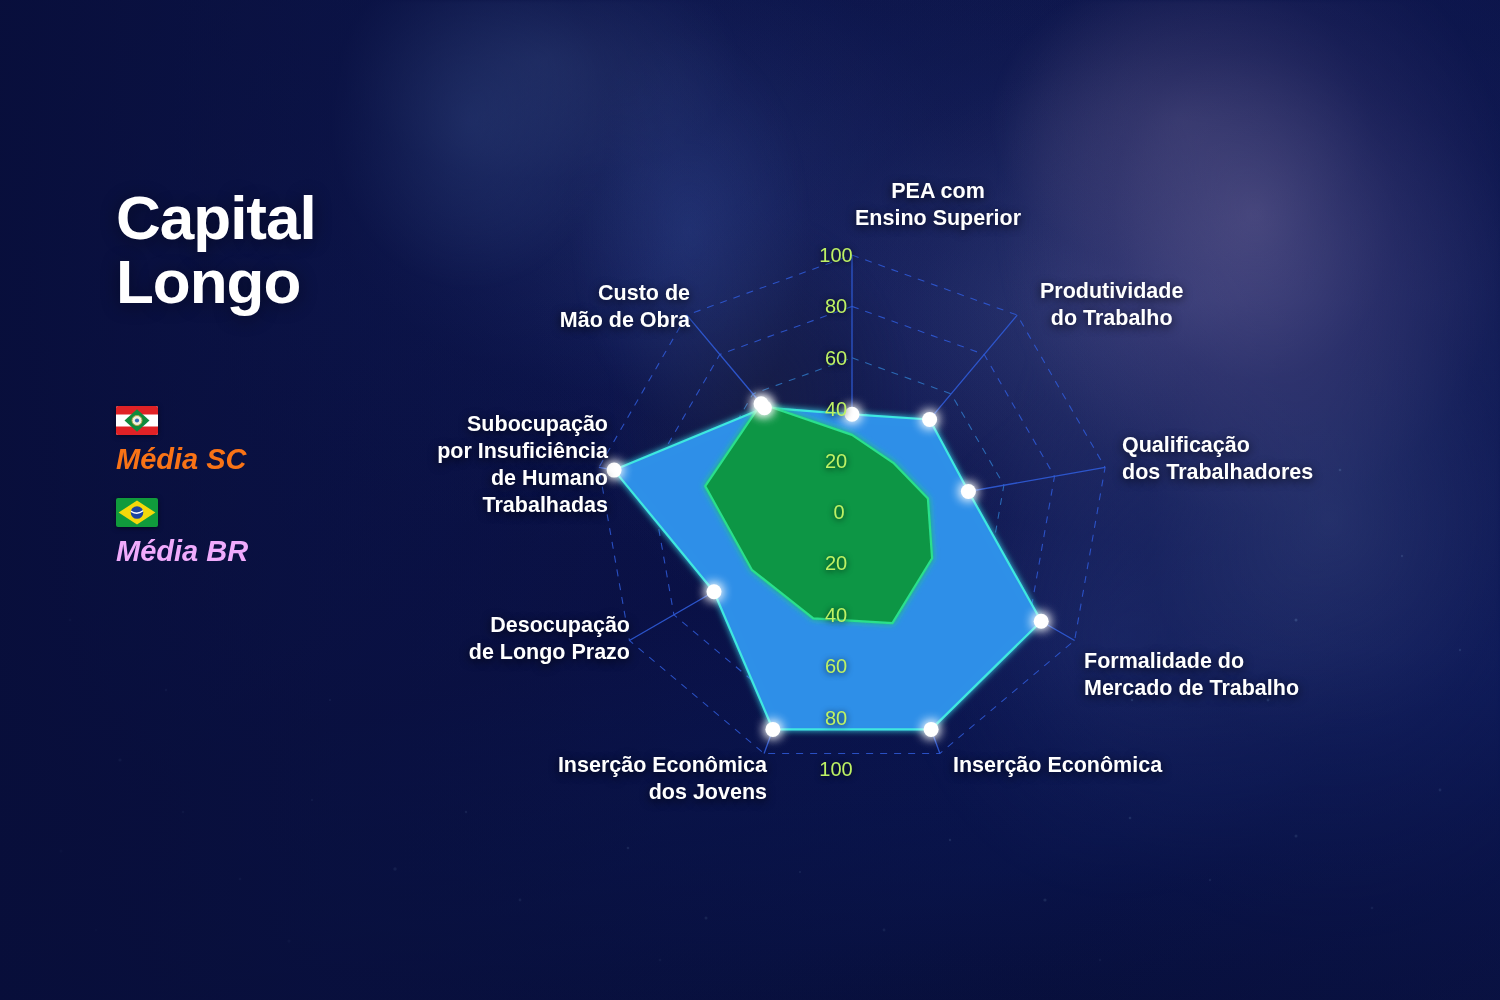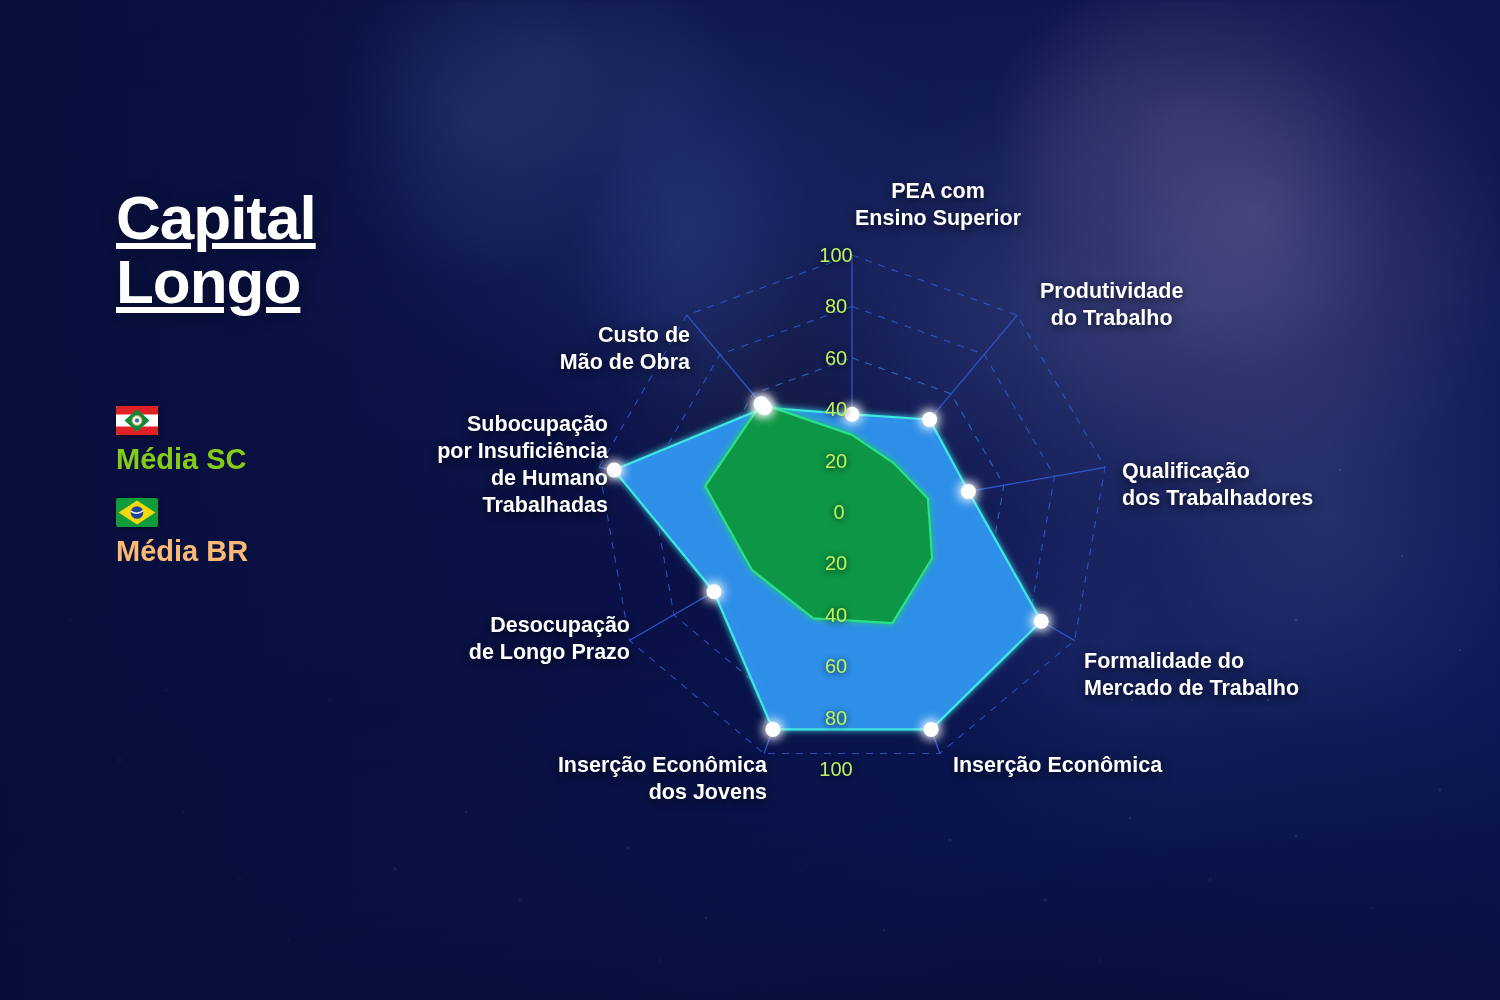--- a/index.html
+++ b/index.html
@@ -37,30 +37,29 @@
     background:
       linear-gradient(90deg, rgba(8,14,58,.92) 0%, rgba(9,16,62,.62) 22%, rgba(10,18,66,.18) 45%, rgba(10,18,66,.10) 70%, rgba(12,22,78,.38) 100%),
       linear-gradient(0deg, rgba(7,13,52,.80) 0%, rgba(8,14,56,.10) 35%, rgba(10,18,64,.05) 70%, rgba(10,18,64,.42) 100%);
   }
   
   #title{
     position:absolute;left:116px;top:186px;width:420px;
     color:#ffffff;font-size:62px;line-height:1.04;font-weight:bold;
     letter-spacing:-1px;
     text-shadow:0 2px 18px rgba(0,0,0,.45);
-    text-decoration:underline;
   }
   .legend-row{position:absolute;left:116px;display:flex;flex-direction:column;gap:4px;}
   #legend-sc{top:406px;}
   #legend-br{top:498px;}
   .flag{width:42px;height:29px;border-radius:2px;overflow:hidden;display:block;
         box-shadow:0 1px 5px rgba(0,0,0,.5);}
   .legend-label{font-size:29px;font-weight:bold;line-height:1.2;margin-top:3px;}
-  #legend-sc .legend-label{color:#84cc16;}
-  #legend-br .legend-label{color:#fdba74;}
+  #legend-sc .legend-label{color:#f97316;font-style:italic;}
+  #legend-br .legend-label{color:#f0abfc;font-style:italic;}
   
   #chart{position:absolute;left:0;top:0;width:1500px;height:1000px;}
   .axis-label{
     position:absolute;color:#ffffff;font-size:21.5px;font-weight:bold;
     line-height:1.26;text-shadow:0 2px 10px rgba(0,0,0,.75);
     white-space:pre-line;
   }
   .tick-label{
     position:absolute;color:#bef264;font-size:20px;font-weight:normal;
     text-shadow:0 1px 6px rgba(0,0,0,.8);
@@ -192,34 +191,34 @@
       <circle cx="764.4" cy="407.7" r="7.5" fill="#ffffff" filter="url(#glowPoint)"></circle>
       <circle cx="761.1" cy="403.7" r="7.5" fill="#ffffff" filter="url(#glowPoint)"></circle>
     </g>
 </svg>
 
 <div id="labels-layer">
     <div class="axis-label" style="left: 855px; text-align: center; top: 178px;">PEA com
 Ensino Superior</div>
     <div class="axis-label" style="left: 1040px; text-align: center; top: 278px;">Produtividade
 do Trabalho</div>
-    <div class="axis-label" style="left: 1122px; text-align: left; top: 432px; margin-top: 26px;">Qualificação
+    <div class="axis-label" style="left: 1122px; text-align: left; top: 432px;">Qualificação
 dos Trabalhadores</div>
     <div class="axis-label" style="left: 1084px; text-align: left; top: 624px; margin-top: 24px;">Formalidade do
 Mercado de Trabalho</div>
     <div class="axis-label" style="left: 953px; text-align: left; top: 752px;">Inserção Econômica</div>
     <div class="axis-label" style="right: 733px; text-align: right; top: 752px;">Inserção Econômica
 dos Jovens</div>
     <div class="axis-label" style="right: 870px; text-align: right; top: 612px;">Desocupação
 de Longo Prazo</div>
     <div class="axis-label" style="right: 892px; text-align: right; top: 411px;">Subocupação
 por Insuficiência
 de Humano
 Trabalhadas</div>
-    <div class="axis-label" style="right: 810px; text-align: right; top: 280px; margin-top: 42px;">Custo de
+    <div class="axis-label" style="right: 810px; text-align: right; top: 280px;">Custo de
 Mão de Obra</div>
   </div>
 <div id="ticks-layer">
     <div class="tick-label" style="left: 836px; top: 255px;">100</div>
     <div class="tick-label" style="left: 836px; top: 306.4px;">80</div>
     <div class="tick-label" style="left: 836px; top: 357.8px;">60</div>
     <div class="tick-label" style="left: 836px; top: 409.2px;">40</div>
     <div class="tick-label" style="left: 836px; top: 460.6px;">20</div>
     <div class="tick-label" style="left: 839px; top: 512px;">0</div>
     <div class="tick-label" style="left: 836px; top: 563.4px;">20</div>

